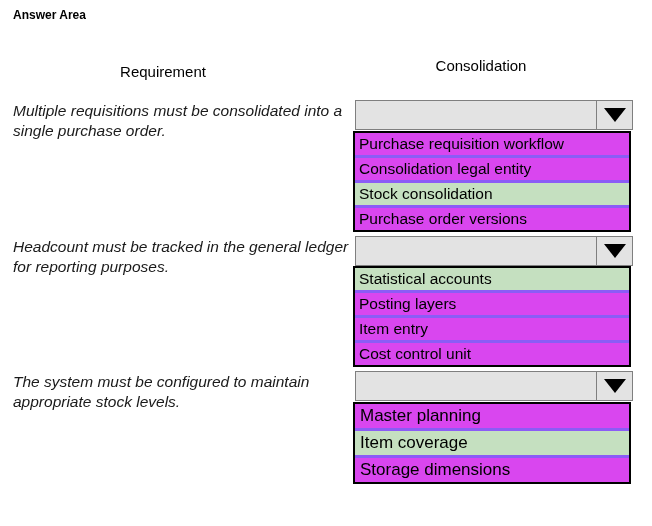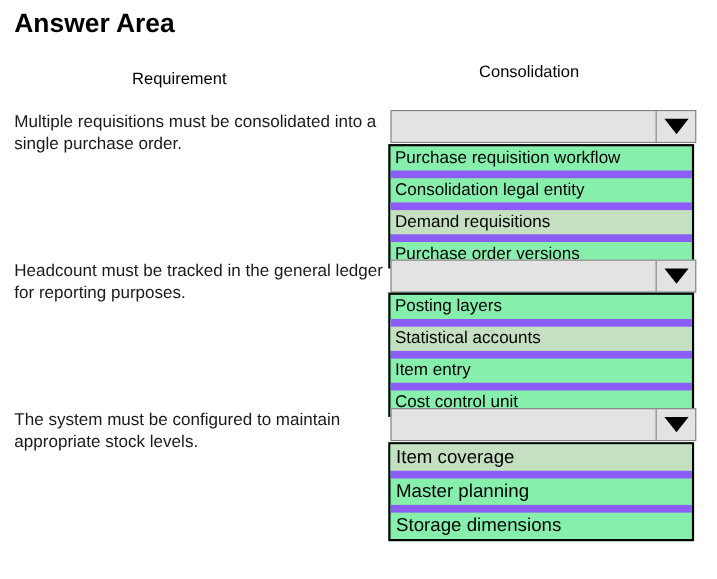--- a/index.html
+++ b/index.html
@@ -12,41 +12,42 @@
     position: relative;
     width: 652px;
     height: 526px;
     background: #ffffff;
     overflow: hidden;
   }
   .page-title {
     position: absolute;
     left: 13px;
     top: 8px;
-    font-size: 24px;
+    font-size: 12px;
     font-weight: bold;
     color: #000000;
   }
   .col-header {
     position: absolute;
     font-size: 15px;
     font-weight: normal;
     color: #000000;
     text-align: center;
   }
   .col-header.req { left: 0px;   top: 63px; width: 326px; }
   .col-header.fun { left: 326px; top: 57px; width: 310px; }
 
   .req-text {
     position: absolute;
     left: 13px;
     width: 345px;
     font-size: 15.5px;
     line-height: 20px;
     color: #1a1a1a;
+    font-style: italic;
   }
   .req-text.r1 { top: 101px; }
   .req-text.r2 { top: 237px; }
   .req-text.r3 { top: 372px; }
 
   .select-box {
     position: absolute;
     left: 355px;
     width: 278px;
     height: 30px;
@@ -78,38 +79,38 @@
     border-left: 11px solid transparent;
     border-right: 11px solid transparent;
     border-top: 14px solid #000000;
   }
 
   .options-list {
     position: absolute;
     left: 353px;
     width: 278px;
     box-sizing: border-box;
-    background: #86efac;
+    background: #d946ef;
     border: 2px solid #000000;
     list-style: none;
     margin: 0;
     padding: 0;
   }
   .options-list.r1 { top: 131px; }
   .options-list.r2 { top: 266px; }
   .options-list.r3 { top: 402px; }
   .option-item {
     padding: 1px 4px;
     font-size: 15.5px;
     line-height: 20px;
     color: #000000;
     cursor: pointer;
     white-space: nowrap;
   }
-  .option-item:not(:first-child) { border-top: 7px solid #8b5cf6; }
+  .option-item:not(:first-child) { border-top: 3px solid #8b5cf6; }
   .options-list.large .option-item {
     font-size: 17px;
     line-height: 22px;
     padding: 1px 5px;
   }
   .option-item.highlighted { background: #c5e0c0; }
 </style>
 </head>
 <body>
 
@@ -123,44 +124,44 @@
   <div class="req-text r1">Multiple requisitions must be consolidated into a single purchase order.</div>
   <div class="select-box r1">
     <span class="select-value"></span>
     <span class="arrow-cell">
       <span class="arrow-triangle"></span>
     </span>
   </div>
   <ul class="options-list r1">
     <li class="option-item">Purchase requisition workflow</li>
     <li class="option-item">Consolidation legal entity</li>
-    <li class="option-item highlighted">Demand requisitions</li>
+    <li class="option-item highlighted">Stock consolidation</li>
     <li class="option-item">Purchase order versions</li>
   </ul>
 
   <div class="req-text r2">Headcount must be tracked in the general ledger for reporting purposes.</div>
   <div class="select-box r2">
     <span class="select-value"></span>
     <span class="arrow-cell">
       <span class="arrow-triangle"></span>
     </span>
   </div>
   <ul class="options-list r2">
+    <li class="option-item highlighted">Statistical accounts</li>
     <li class="option-item">Posting layers</li>
-    <li class="option-item highlighted">Statistical accounts</li>
     <li class="option-item">Item entry</li>
     <li class="option-item">Cost control unit</li>
   </ul>
 
   <div class="req-text r3">The system must be configured to maintain appropriate stock levels.</div>
   <div class="select-box r3">
     <span class="select-value"></span>
     <span class="arrow-cell">
       <span class="arrow-triangle"></span>
     </span>
   </div>
   <ul class="options-list r3 large">
+    <li class="option-item">Master planning</li>
     <li class="option-item highlighted">Item coverage</li>
-    <li class="option-item">Master planning</li>
     <li class="option-item">Storage dimensions</li>
   </ul>
 
 </div>
 
 </body></html>

